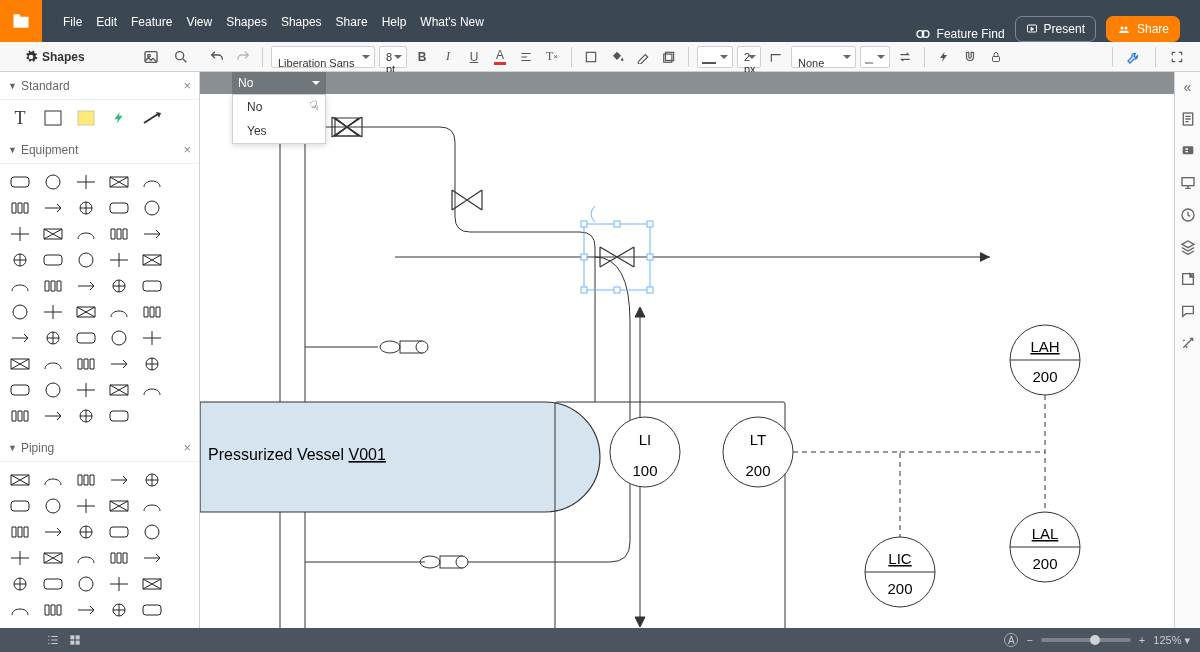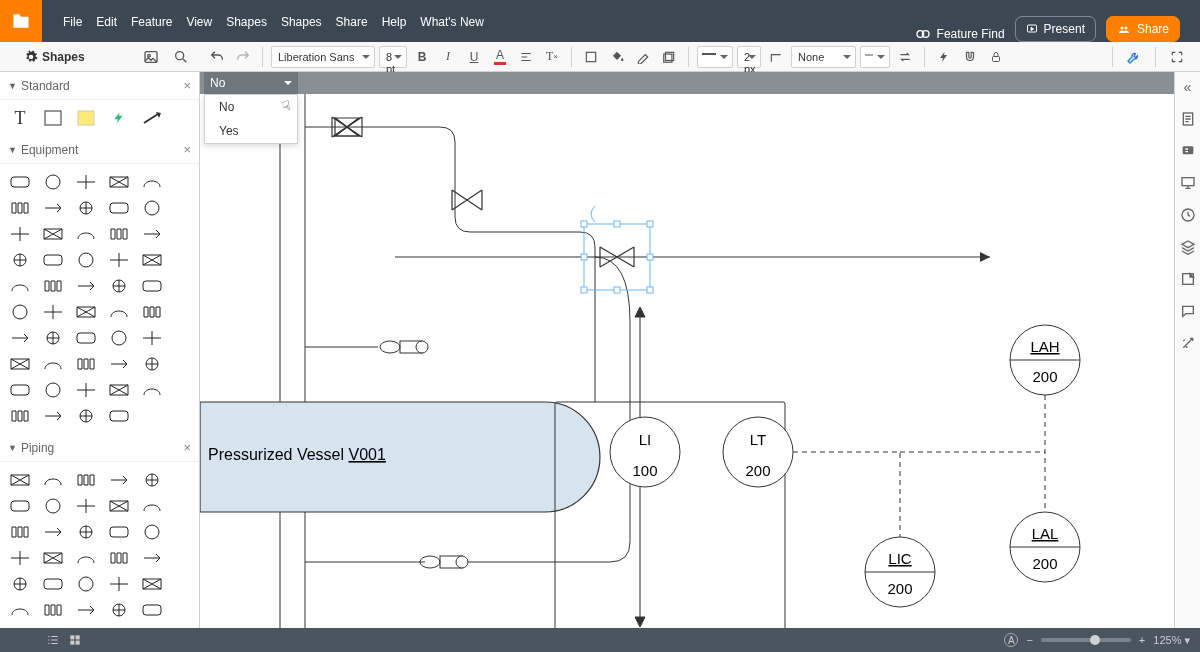--- a/index.html
+++ b/index.html
@@ -30,38 +30,38 @@
   .btn.orange{background:var(--orange);border-color:var(--orange);}
   .ff{display:flex;align-items:center;gap:6px;font-size:12px;cursor:pointer;}
   
   .toolbar{height:30px;background:var(--toolbar-bg);border-bottom:1px solid var(--border);display:flex;align-items:center;font-size:12px;color:#333;position:relative;}
   .tb-left{width:200px;display:flex;align-items:center;gap:10px;padding-left:24px;}
   .tb-left .gear{display:flex;align-items:center;gap:4px;font-weight:700;}
   .tb-left .right{margin-left:auto;display:flex;gap:8px;padding-right:8px;}
   .tb-main{flex:1;display:flex;align-items:center;gap:4px;padding:0 6px;}
   .sep{width:1px;height:20px;background:var(--border);margin:0 4px;}
   .tb-btn{width:22px;height:22px;display:flex;align-items:center;justify-content:center;cursor:pointer;color:#555;border-radius:2px;}
-  .tb-select{height:22px;border:1px solid var(--border);background:#fff;display:flex;align-items:flex-start;padding:4px 16px 0 6px;position:relative;font-size:11px;cursor:pointer;border-radius:2px;}
+  .tb-select{height:22px;border:1px solid var(--border);background:#fff;display:flex;align-items:center;padding:12px 16px 0 6px;position:relative;font-size:11px;cursor:pointer;border-radius:2px;}
   .tb-select::after{content:"";position:absolute;right:4px;top:50%;margin-top:-2px;border:4px solid transparent;border-top-color:#666;}
   .tb-rightcap{margin-left:auto;display:flex;align-items:center;gap:6px;padding-right:6px;}
   
   .workspace{display:flex;height:calc(652px - 42px - 30px - 24px);}
   .sidebar{width:200px;border-right:1px solid var(--border);overflow:hidden;background:#fff;display:flex;flex-direction:column;}
   .section-head{display:flex;align-items:center;padding:6px 8px;color:var(--muted);font-size:12px;border-bottom:1px solid #eee;}
   .section-head .arrow{font-size:9px;margin-right:4px;}
   .section-head .x{margin-left:auto;color:#888;cursor:pointer;font-size:13px;}
   .shape-grid{display:flex;flex-wrap:wrap;gap:6px 9px;padding:8px;}
   .shape-grid .cell{width:24px;height:20px;display:flex;align-items:center;justify-content:center;cursor:pointer;}
   .shape-grid svg{overflow:visible;}
   
   .canvas-wrap{flex:1;position:relative;background:#fff;overflow:hidden;}
   .greybar{position:absolute;left:0;right:0;top:0;height:22px;background:#8a8f94;}
   svg.diagram{position:absolute;inset:0;}
   
-  .prop-dd{position:absolute;left:4px;top:0px;width:94px;z-index:5;font-size:12px;}
+  .prop-dd{position:absolute;left:32px;top:0px;width:94px;z-index:5;font-size:12px;}
   .prop-dd .sel{height:22px;background:#6f767c;color:#fff;display:flex;align-items:center;padding:0 6px;position:relative;}
   .prop-dd .sel::after{content:"";position:absolute;right:6px;top:50%;margin-top:-2px;border:4px solid transparent;border-top-color:#fff;}
   .prop-dd .opts{background:#fff;border:1px solid var(--border);box-shadow:0 2px 6px rgba(0,0,0,.15);}
   .prop-dd .opt{padding:5px 14px;cursor:pointer;position:relative;}
   .prop-dd .cursor{position:absolute; right:6px; top:3px; font-size:14px; transform:rotate(-15deg);}
   
   .rightrail{width:26px;border-left:1px solid var(--border);background:#fafafa;display:flex;flex-direction:column;align-items:center;padding-top:6px;gap:14px;}
   .rightrail .ritem{width:18px;height:18px;color:#666;cursor:pointer;display:flex;align-items:center;justify-content:center;}
   .rightrail .chev{font-size:14px;}
   

